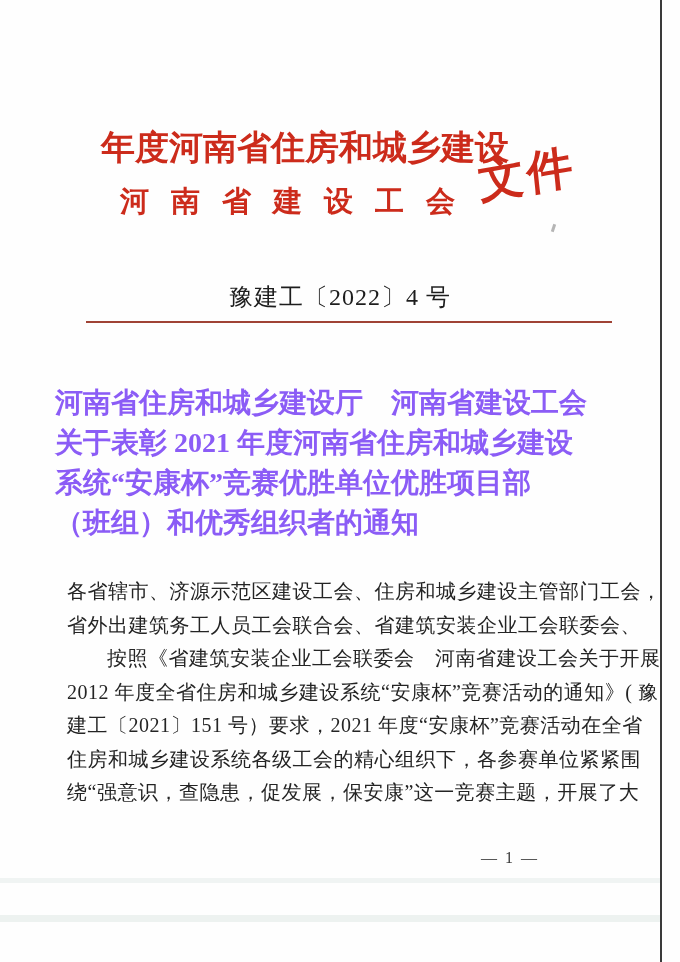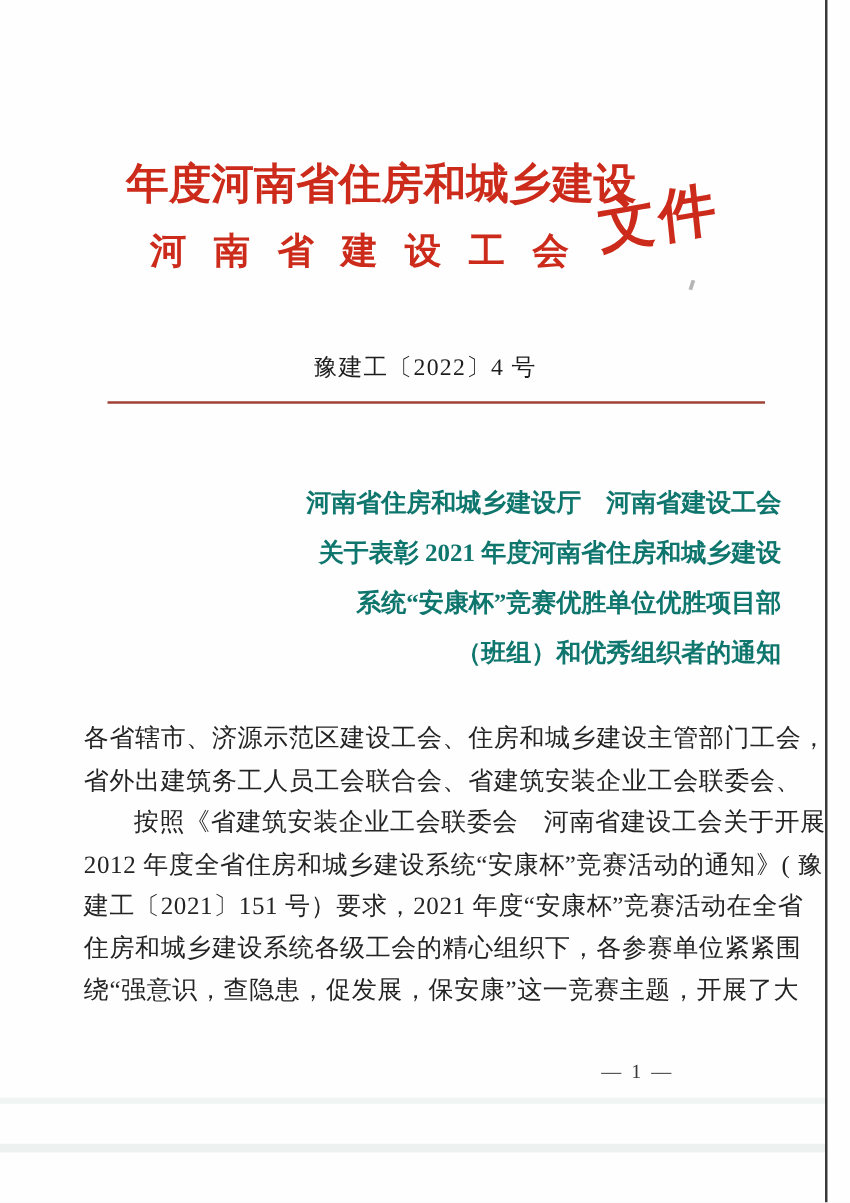--- a/index.html
+++ b/index.html
@@ -46,42 +46,42 @@
     transform: rotate(-10deg) skewX(-4deg);
     transform-origin: left bottom;
     white-space: nowrap;
   }
 
   .doc-number {
     position: absolute;
     left: 67px; top: 281px;
     width: 546px;
     text-align: center;
-    font-size: 19px;
+    font-size: 24px;
     letter-spacing: 1px;
     color: #1d1d1d;
     white-space: nowrap;
   }
 
   .red-rule {
     position: absolute;
     left: 86px; top: 321px;
     width: 526px; height: 2px;
     background: #a04335;
   }
 
   
   .title {
     position: absolute;
     left: 55px; top: 383px;
     width: 570px;
-    text-align: right;
+    text-align: left;
     font-weight: bold;
-    color: #0f766e;
-    font-size: 20px;
+    color: #8b5cf6;
+    font-size: 28px;
     line-height: 40px;
   }
   .title-line { white-space: nowrap; }
 
   
   .body-text {
     position: absolute;
     left: 67px; top: 575px;
     width: 546px;
     font-size: 20px;

